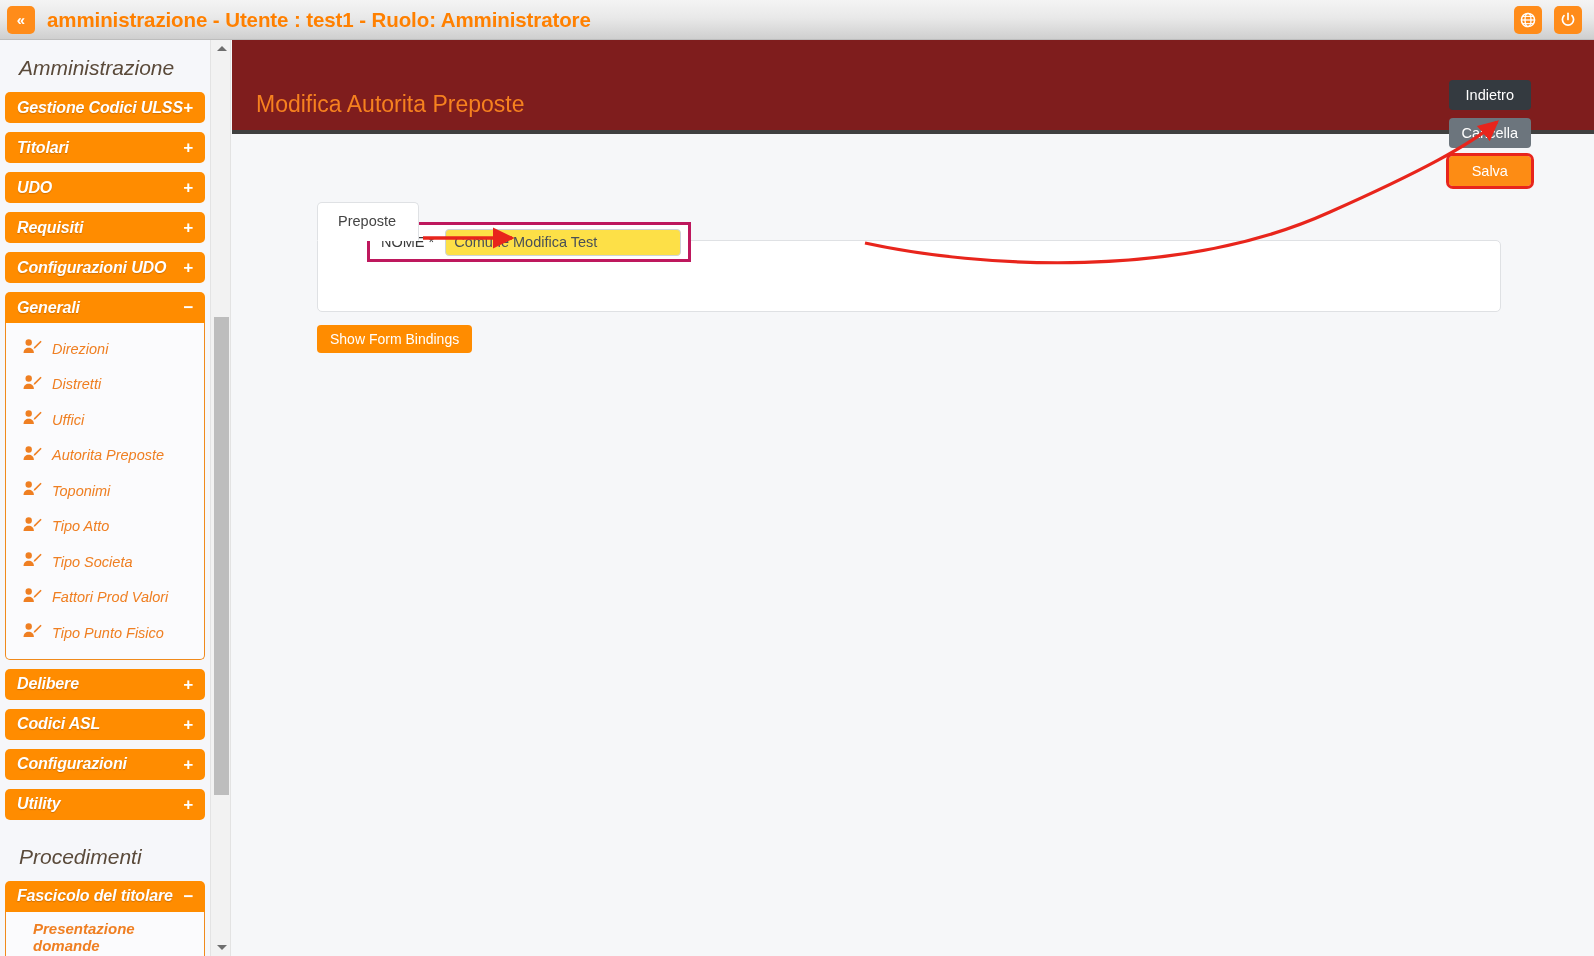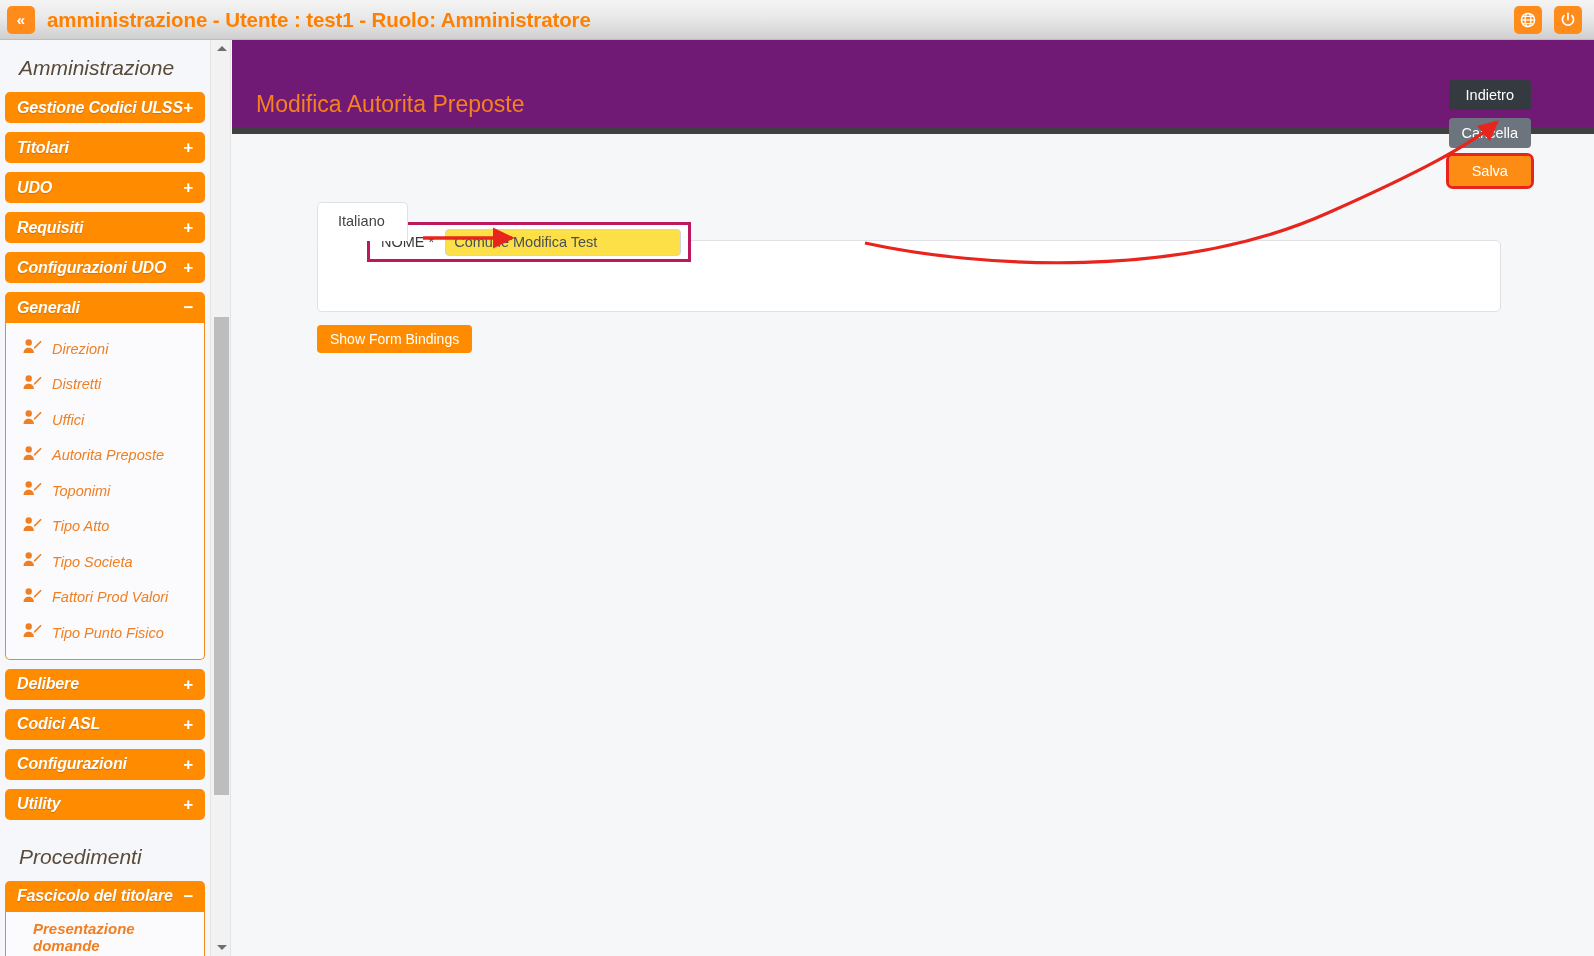--- a/index.html
+++ b/index.html
@@ -91,21 +91,21 @@
     background: #bdbdbd; cursor: pointer;
   }
 
   
   #main {
     position: absolute; left: 232px; top: 40px; width: 1362px; height: 916px;
     background: #f6f7f9;
   }
   #page-head {
     position: relative; height: 94px;
-    border-bottom: 7px solid #404040; background: #701a75;
+    border-bottom: 4px solid #404040; background: #7f1d1d;
   }
   #page-title {
     position: absolute; left: 24px; top: 51px;
     font-size: 23px; color: #f6811f; font-weight: normal;
   }
   #btnrow { position: absolute; right: 63px; top: 40px; display: flex; gap: 8px; flex-direction: column; }
   .btn {
     height: 30px; padding: 0 13px; border-radius: 4px; border: none;
     font-size: 14.5px; color: #fff; cursor: pointer;
     font-family: "Liberation Sans", sans-serif;
@@ -317,21 +317,21 @@
   <div id="page-head">
     <div id="page-title">Modifica Autorita Preposte</div>
     <div id="btnrow">
       <button class="btn" id="btn-indietro">Indietro</button>
       <button class="btn" id="btn-cancella">Cancella</button>
       <button class="btn" id="btn-salva">Salva</button>
     </div>
   </div>
 
   <div id="tabwrap">
-    <div id="tab-italiano">Italiano</div>
+    <div id="tab-italiano">Preposte</div>
     <div id="panel">
       <div id="field-box">
         <span id="nome-label">NOME *</span>
         <input id="nome-input" type="text" value="Comune Modifica Test" style="">
       </div>
     </div>
   </div>
 
   <button id="show-bindings">Show Form Bindings</button>
 </div>

